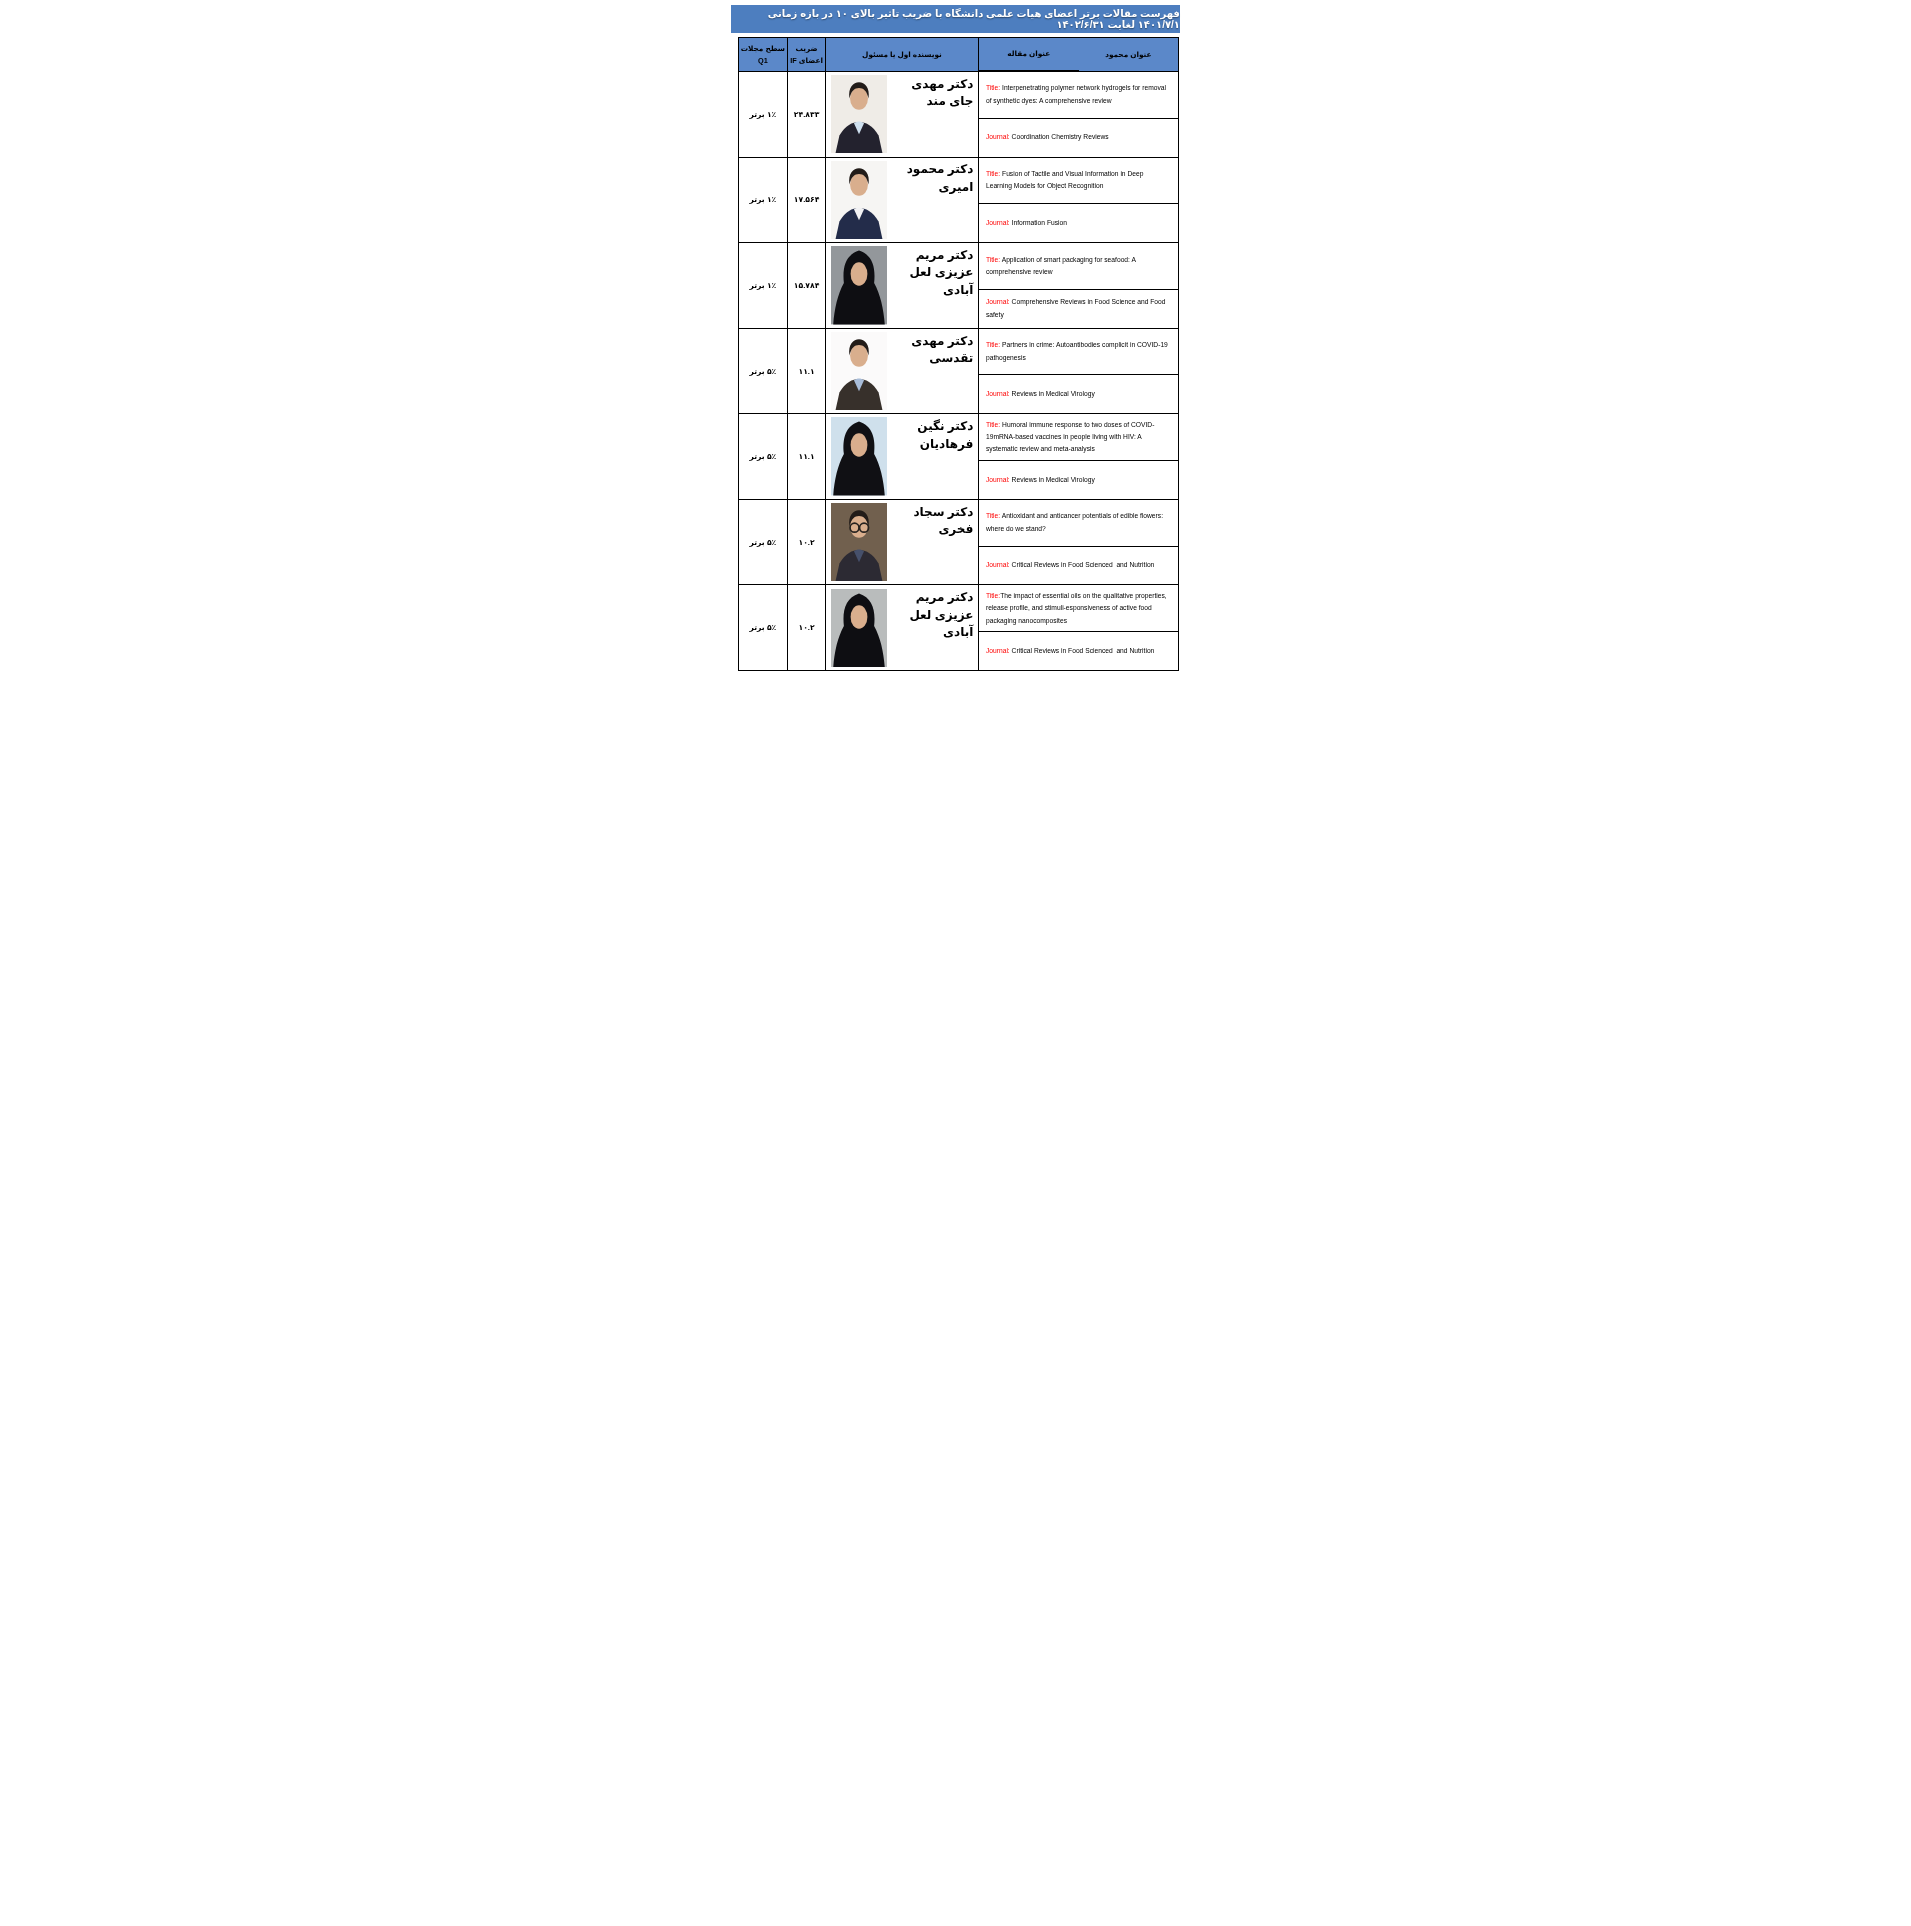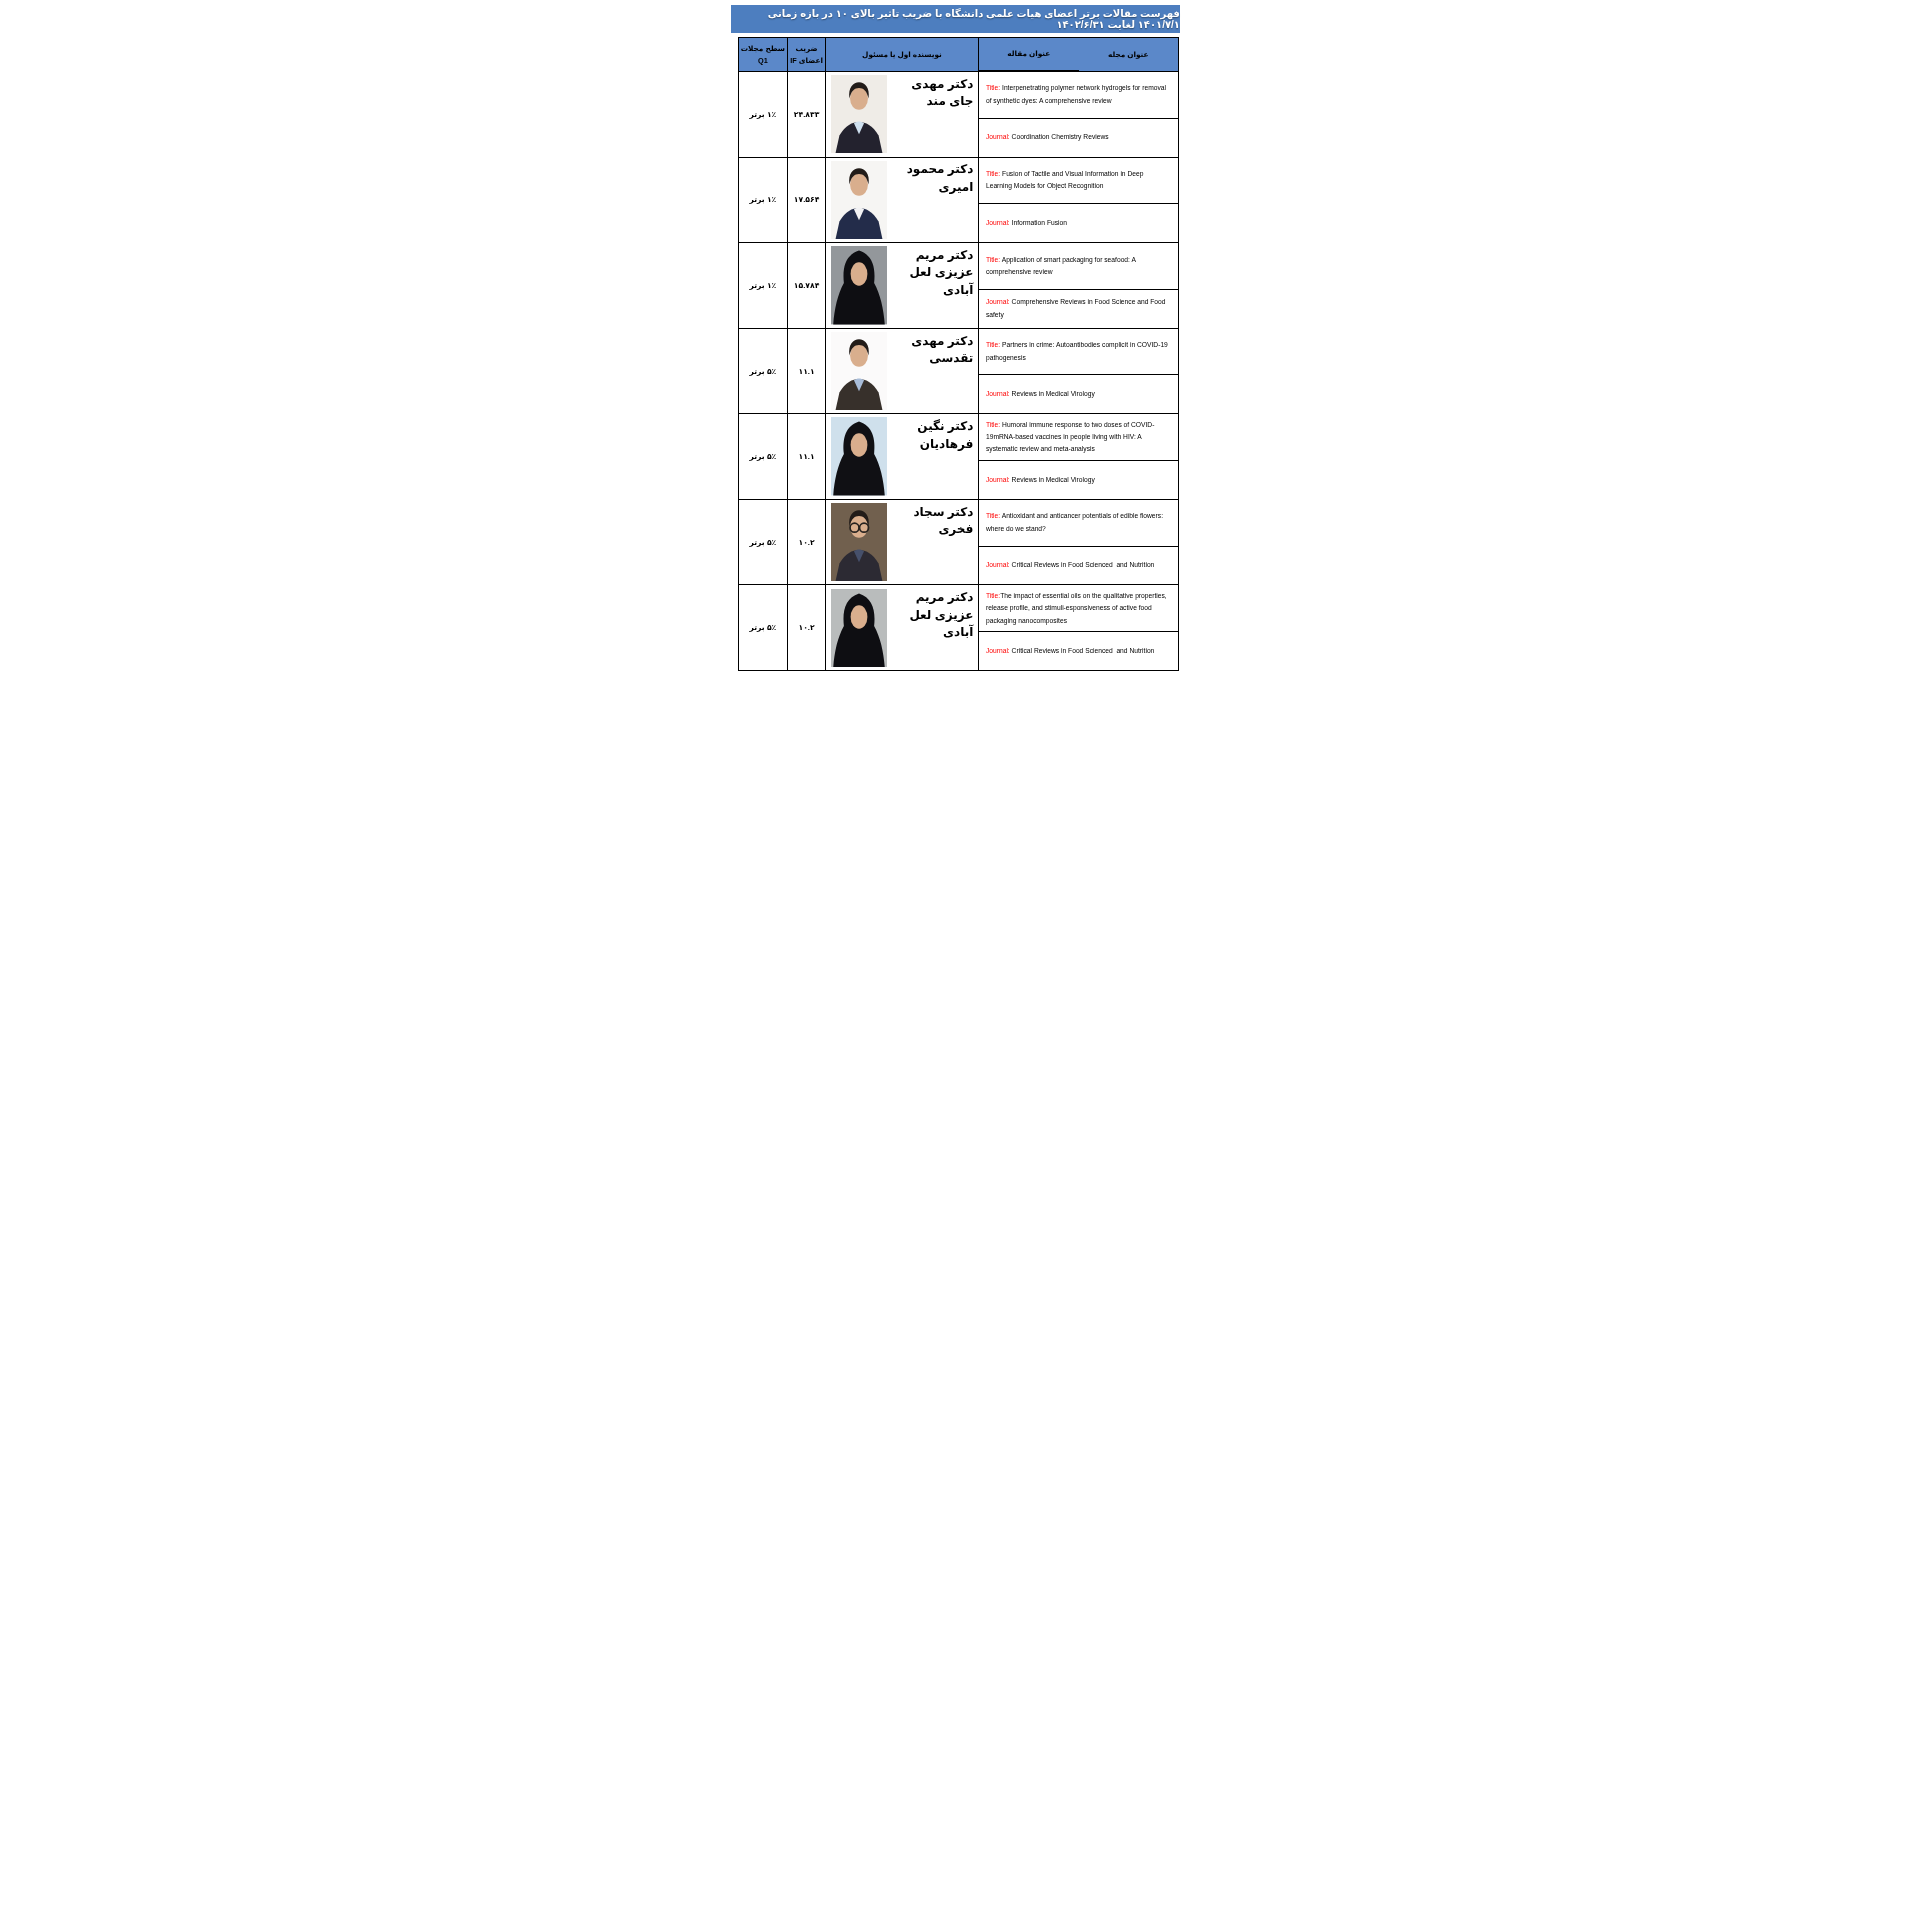--- a/index.html
+++ b/index.html
@@ -62,21 +62,21 @@
         <div>سطح مجلات</div>
         <div>Q1</div>
       </div>
       <div class="hcell">
         <div>ضریب</div>
         <div>اعضای IF</div>
       </div>
       <div class="hcell">نویسنده اول یا مسئول</div>
       <div class="hsplit">
         <div class="hcell htop">عنوان مقاله</div>
-        <div class="hcell hbottom">عنوان مجله</div>
+        <div class="hcell hbottom">عنوان محمود</div>
       </div>
     </div>
 
   <div class="row r1">
     <div class="cell-q">
       <span>۱٪ برتر</span>
     </div>
     <div class="cell-if">
       <span>۲۴.۸۳۳</span>
     </div>

